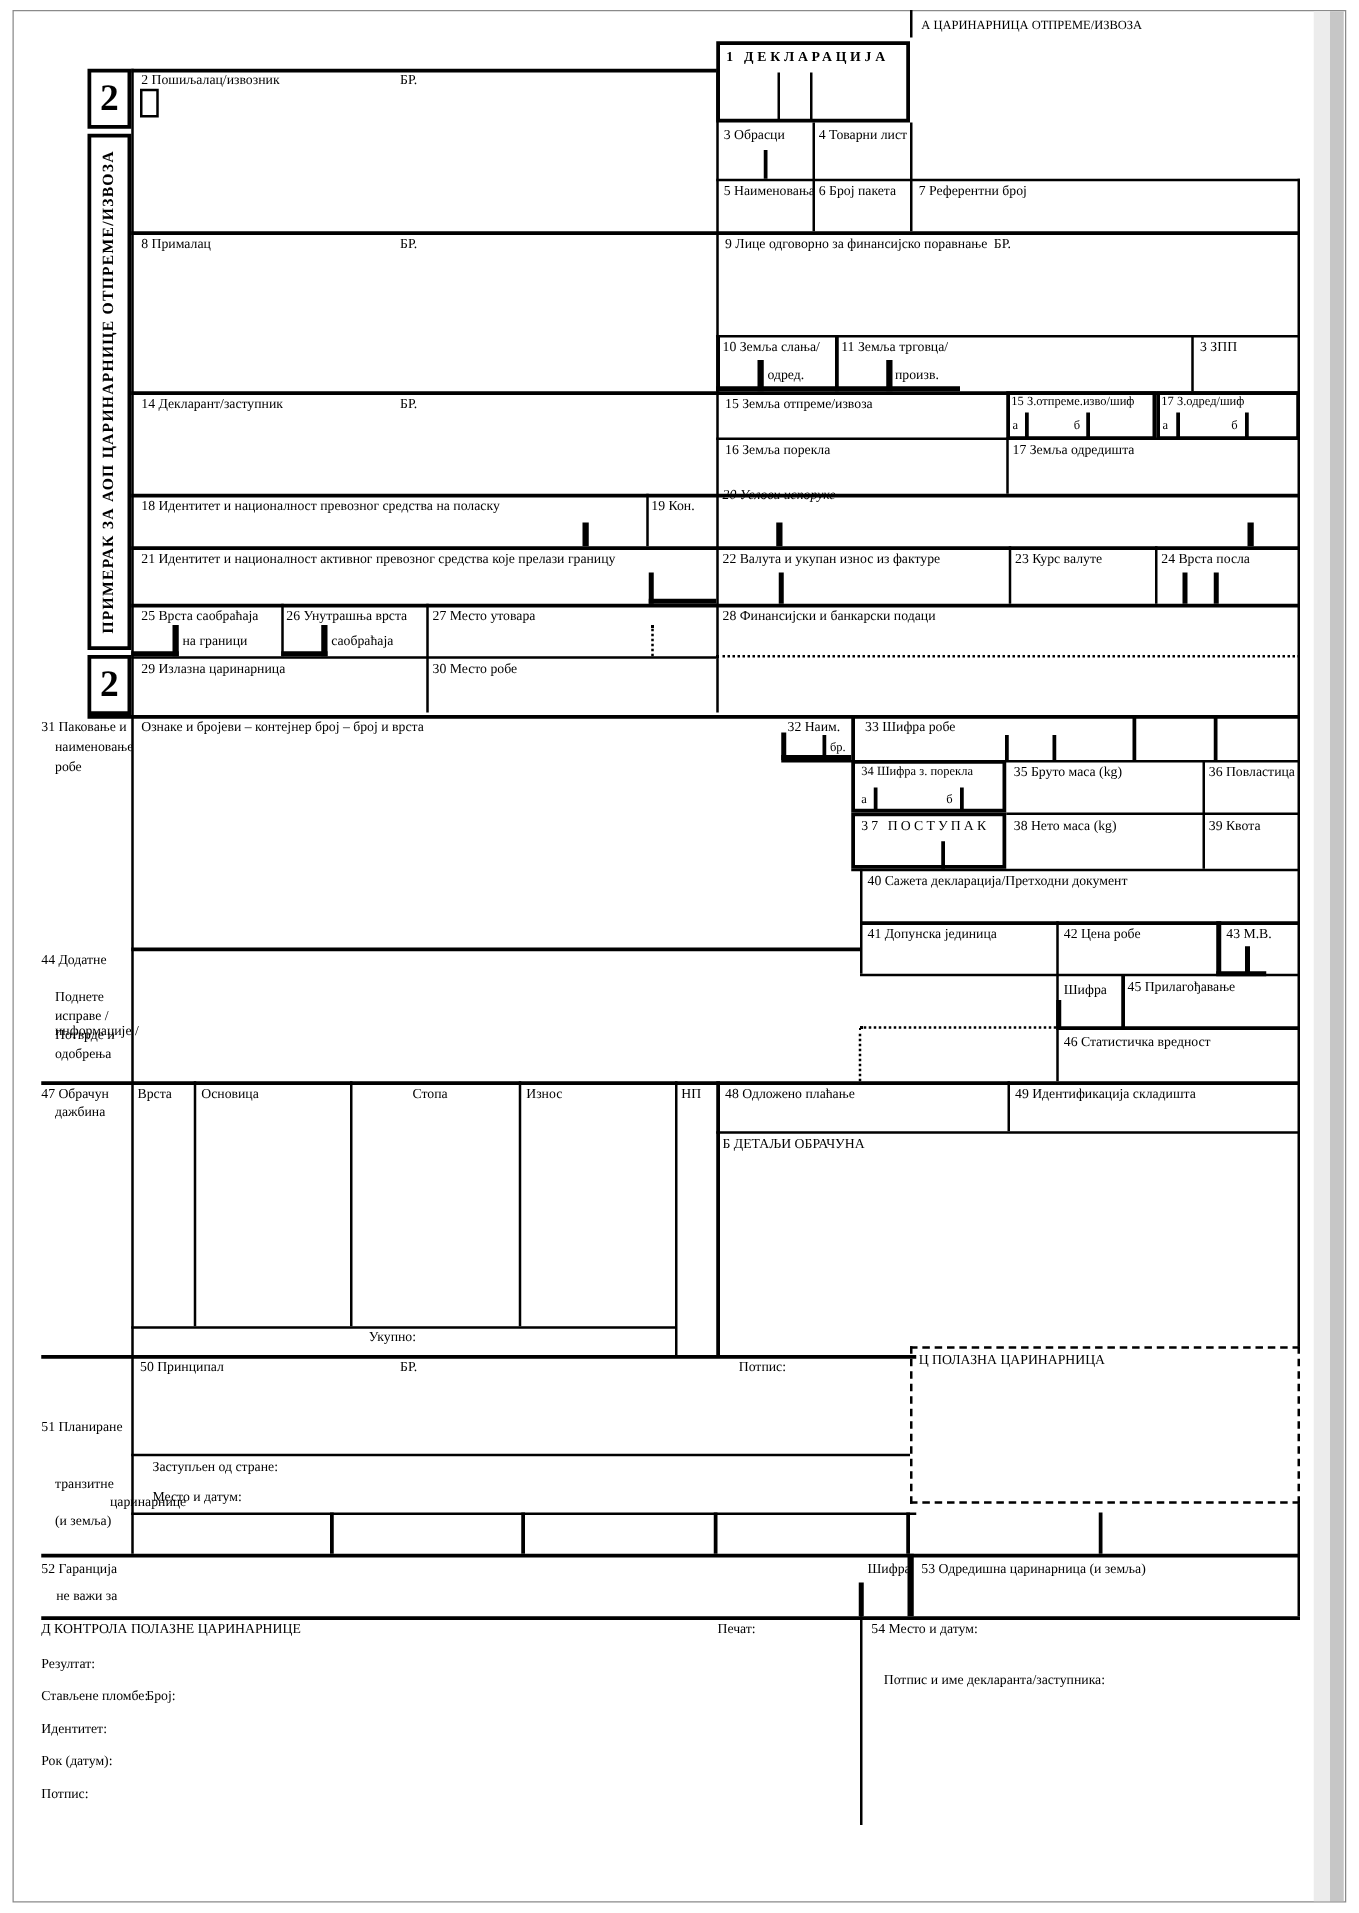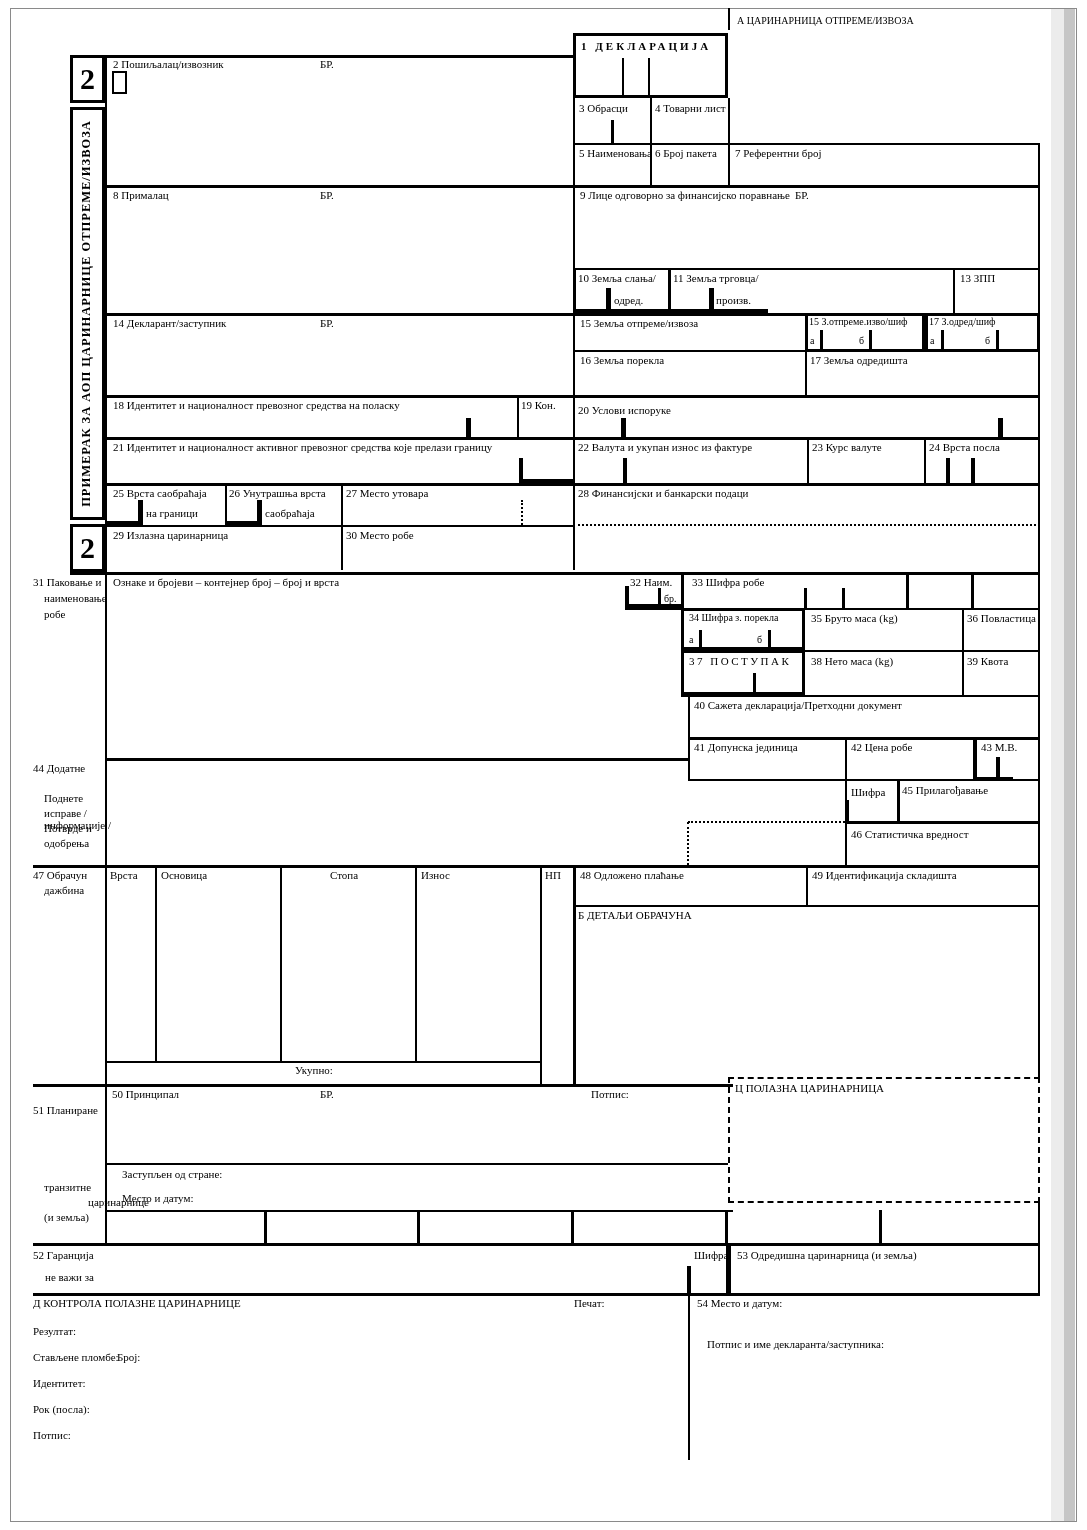--- a/index.html
+++ b/index.html
@@ -125,21 +125,21 @@
   <div class="ln" style="left:573px;top:268px;width:3px;height:45px;"></div>
   <div class="ln" style="left:573px;top:309px;width:95px;height:4px;"></div>
   <div class="lb" style="left:578px;top:272px;">10 Земља слања/</div>
   <div class="ln" style="left:606px;top:288px;width:5px;height:25px;"></div>
   <div class="lb" style="left:614px;top:294px;">одред.</div>
   <div class="ln" style="left:668px;top:268px;width:3px;height:45px;"></div>
   <div class="ln" style="left:668px;top:309px;width:100px;height:4px;"></div>
   <div class="lb" style="left:673px;top:272px;">11 Земља трговца/</div>
   <div class="ln" style="left:709px;top:288px;width:5px;height:25px;"></div>
   <div class="lb" style="left:716px;top:294px;">произв.</div>
-  <div class="lb" style="left:960px;top:272px;">13 ЗПП</div>
+  <div class="lb" style="left:960px;top:272px;">3 ЗПП</div>
 
   <div class="fld" style="left:105px;top:330px;width:468px;height:63px;"></div>
   <div class="lb" style="left:113px;top:317px;">14 Декларант/заступник</div>
   <div class="lb" style="left:320px;top:317px;">БР.</div>
 
   <div class="lb" style="left:580px;top:317px;">15 Земља отпреме/извоза</div>
   <div class="box" style="left:805px;top:313px;width:120px;height:39px;"></div>
   <div class="lb sm" style="left:809px;top:316px;">15 З.отпреме.изво/шиф</div>
   <div class="lb sm" style="left:810px;top:335px;">а</div>
   <div class="ln" style="left:820px;top:330px;width:2.5px;height:22px;"></div>
@@ -152,21 +152,21 @@
   <div class="lb sm" style="left:985px;top:335px;">б</div>
   <div class="ln" style="left:996px;top:330px;width:2.5px;height:22px;"></div>
   <div class="lb" style="left:580px;top:354px;">16 Земља порекла</div>
   <div class="lb" style="left:810px;top:354px;">17 Земља одредишта</div>
 
   <div class="fld" style="left:105px;top:410px;width:410px;height:26px;"></div>
   <div class="lb" style="left:113px;top:399px;">18 Идентитет и националност превозног средства на поласку</div>
   <div class="ln" style="left:466px;top:418px;width:5px;height:19px;"></div>
   <div class="lb" style="left:521px;top:399px;">19 Кон.</div>
   <div class="fld" style="left:573px;top:412px;width:465px;height:24px;"></div>
-  <div class="lb" style="left:578px;top:404px;">20 Услови испоруке</div>
+  <div class="lb" style="left:578px;top:390px;font-style:italic;">20 Услови испоруке</div>
   <div class="ln" style="left:621px;top:418px;width:5px;height:19px;"></div>
   <div class="ln" style="left:998px;top:418px;width:5px;height:19px;"></div>
 
   <div class="fld" style="left:105px;top:452px;width:463px;height:30px;"></div>
   <div class="lb" style="left:113px;top:441px;">21 Идентитет и националност активног превозног средства које прелази границу</div>
   <div class="ln" style="left:519px;top:458px;width:4px;height:25px;"></div>
   <div class="ln" style="left:519px;top:479px;width:54px;height:4px;"></div>
   <div class="fld" style="left:573px;top:452px;width:232px;height:30px;"></div>
   <div class="lb" style="left:578px;top:441px;">22 Валута и укупан износ из фактуре</div>
   <div class="ln" style="left:623px;top:458px;width:4px;height:25px;"></div>
@@ -273,21 +273,21 @@
 
   <div class="fld" style="left:105px;top:1100px;width:623px;height:60px;"></div>
   <div class="lb" style="left:112px;top:1088px;">50 Принципал</div>
   <div class="lb" style="left:320px;top:1088px;">БР.</div>
   <div class="lb" style="left:591px;top:1088px;">Потпис:</div>
   <div class="frame" style="left:728px;top:1077px;width:312px;height:126px;border:2.5px dashed #000;"></div>
   <div class="lb" style="left:735px;top:1082px;">Ц  ПОЛАЗНА ЦАРИНАРНИЦА</div>
   <div class="lb" style="left:122px;top:1168px;">Заступљен од стране:</div>
   <div class="lb" style="left:122px;top:1192px;">Место и датум:</div>
 
-  <div class="lb" style="left:33px;top:1104px;">51 Планиране</div>
+  <div class="lb" style="left:33px;top:1136px;">51 Планиране</div>
   <div class="lb" style="left:44px;top:1181px;">транзитне</div>
   <div class="lb" style="left:44px;top:1196px;margin-left:44px;">царинарнице</div>
   <div class="lb" style="left:44px;top:1211px;">(и земља)</div>
   <div class="fld" style="left:105px;top:1211px;width:930px;height:32px;"></div>
   <div class="ln" style="left:264px;top:1210px;width:2.5px;height:33px;"></div>
   <div class="ln" style="left:417px;top:1210px;width:2.5px;height:33px;"></div>
   <div class="ln" style="left:571px;top:1210px;width:2.5px;height:33px;"></div>
   <div class="ln" style="left:725px;top:1210px;width:2.5px;height:33px;"></div>
   <div class="ln" style="left:879px;top:1210px;width:2.5px;height:33px;"></div>
 
@@ -300,19 +300,19 @@
   <div class="fld" style="left:731px;top:1258px;width:307px;height:33px;"></div>
   <div class="lb" style="left:737px;top:1249px;">53 Одредишна царинарница (и земља)</div>
 
   <div class="lb" style="left:33px;top:1297px;">Д    КОНТРОЛА ПОЛАЗНЕ ЦАРИНАРНИЦЕ</div>
   <div class="lb" style="left:574px;top:1297px;">Печат:</div>
   <div class="lb" style="left:697px;top:1297px;">54 Место и датум:</div>
   <div class="lb" style="left:33px;top:1325px;">Резултат:</div>
   <div class="lb" style="left:33px;top:1351px;">Стављене пломбе:</div>
   <div class="lb" style="left:117px;top:1351px;">Број:</div>
   <div class="lb" style="left:33px;top:1377px;">Идентитет:</div>
-  <div class="lb" style="left:33px;top:1403px;">Рок (посла):</div>
+  <div class="lb" style="left:33px;top:1403px;">Рок (датум):</div>
   <div class="lb" style="left:33px;top:1429px;">Потпис:</div>
   <div class="lb" style="left:707px;top:1338px;">Потпис и име декларанта/заступника:</div>
   <div class="fld" style="left:692px;top:1310px;width:346px;height:150px;"></div>
   <div class="fld" style="left:33px;top:1440px;width:650px;height:75px;"></div>
 
 </div>
 
 </body></html>

